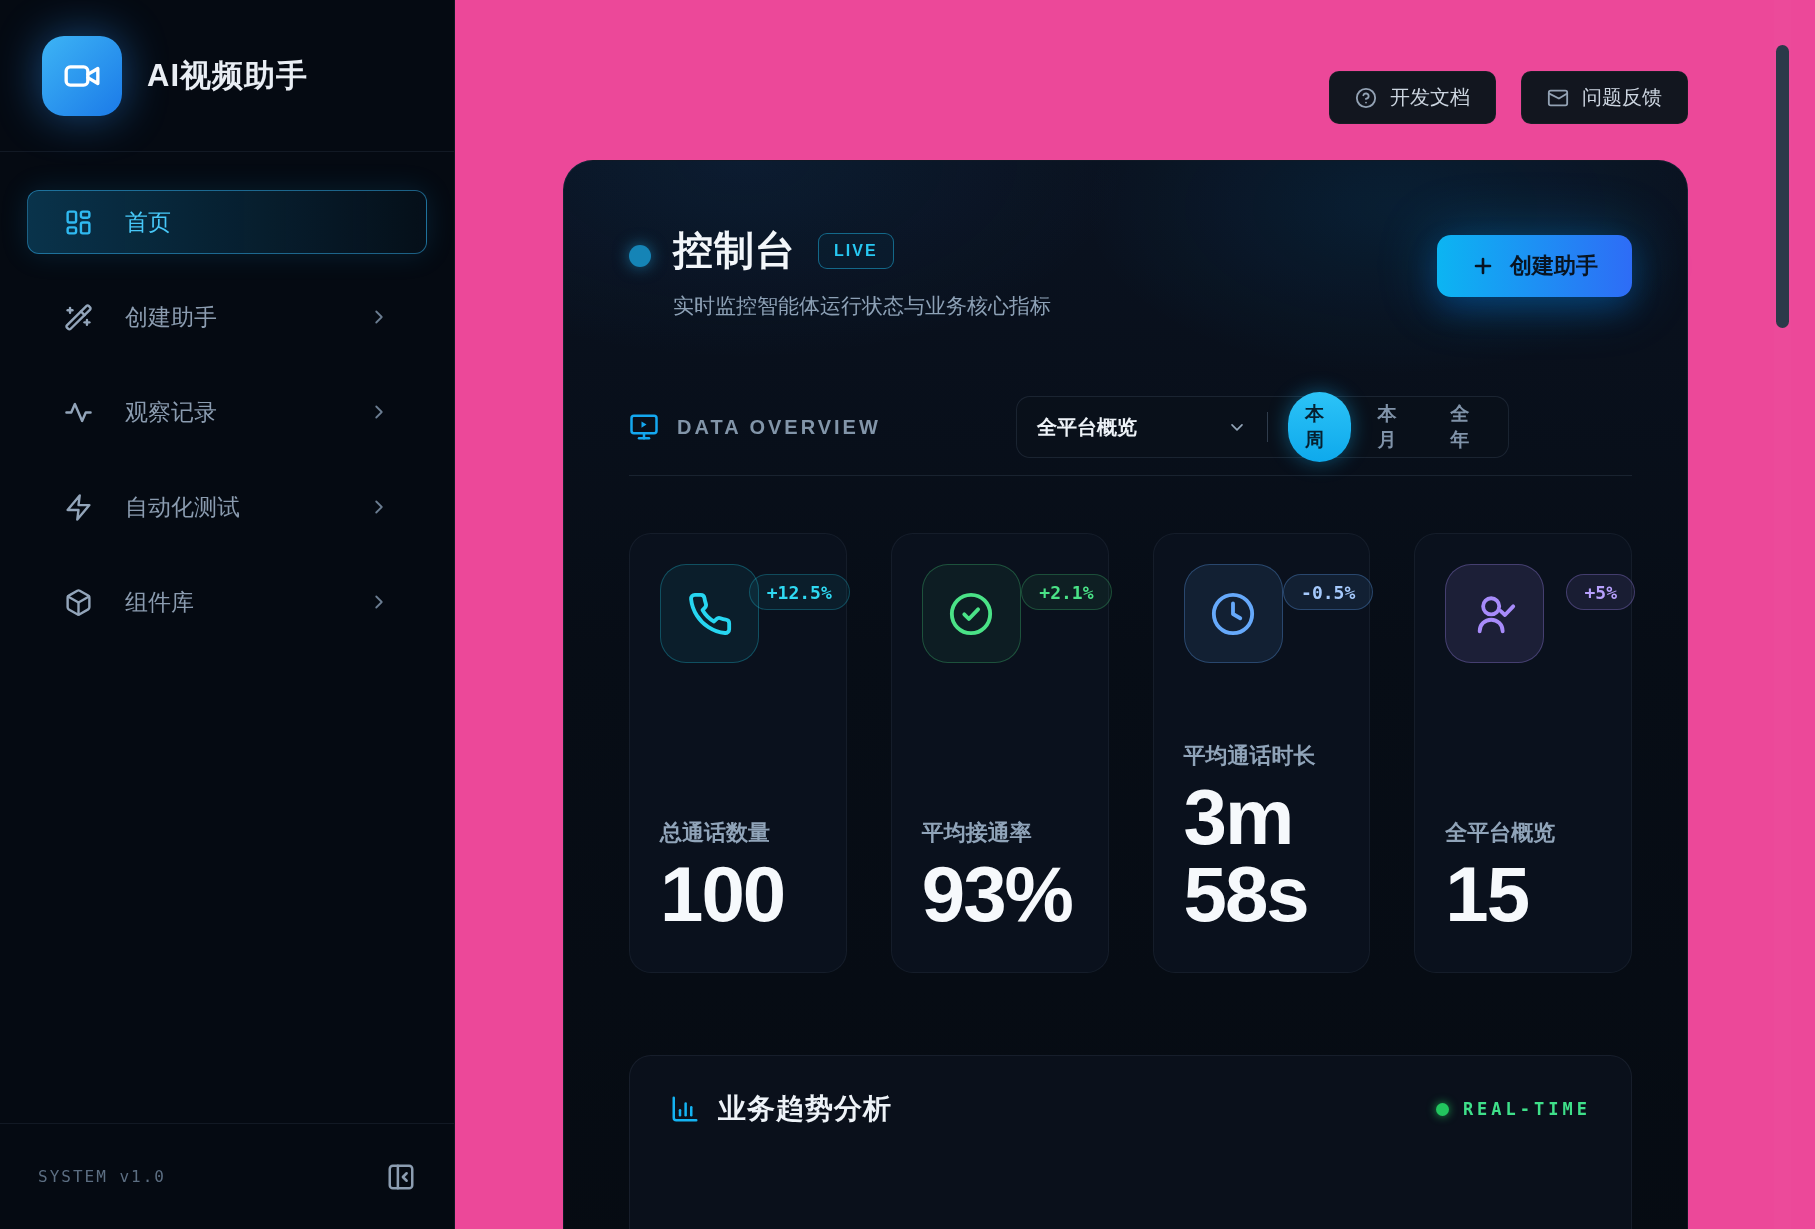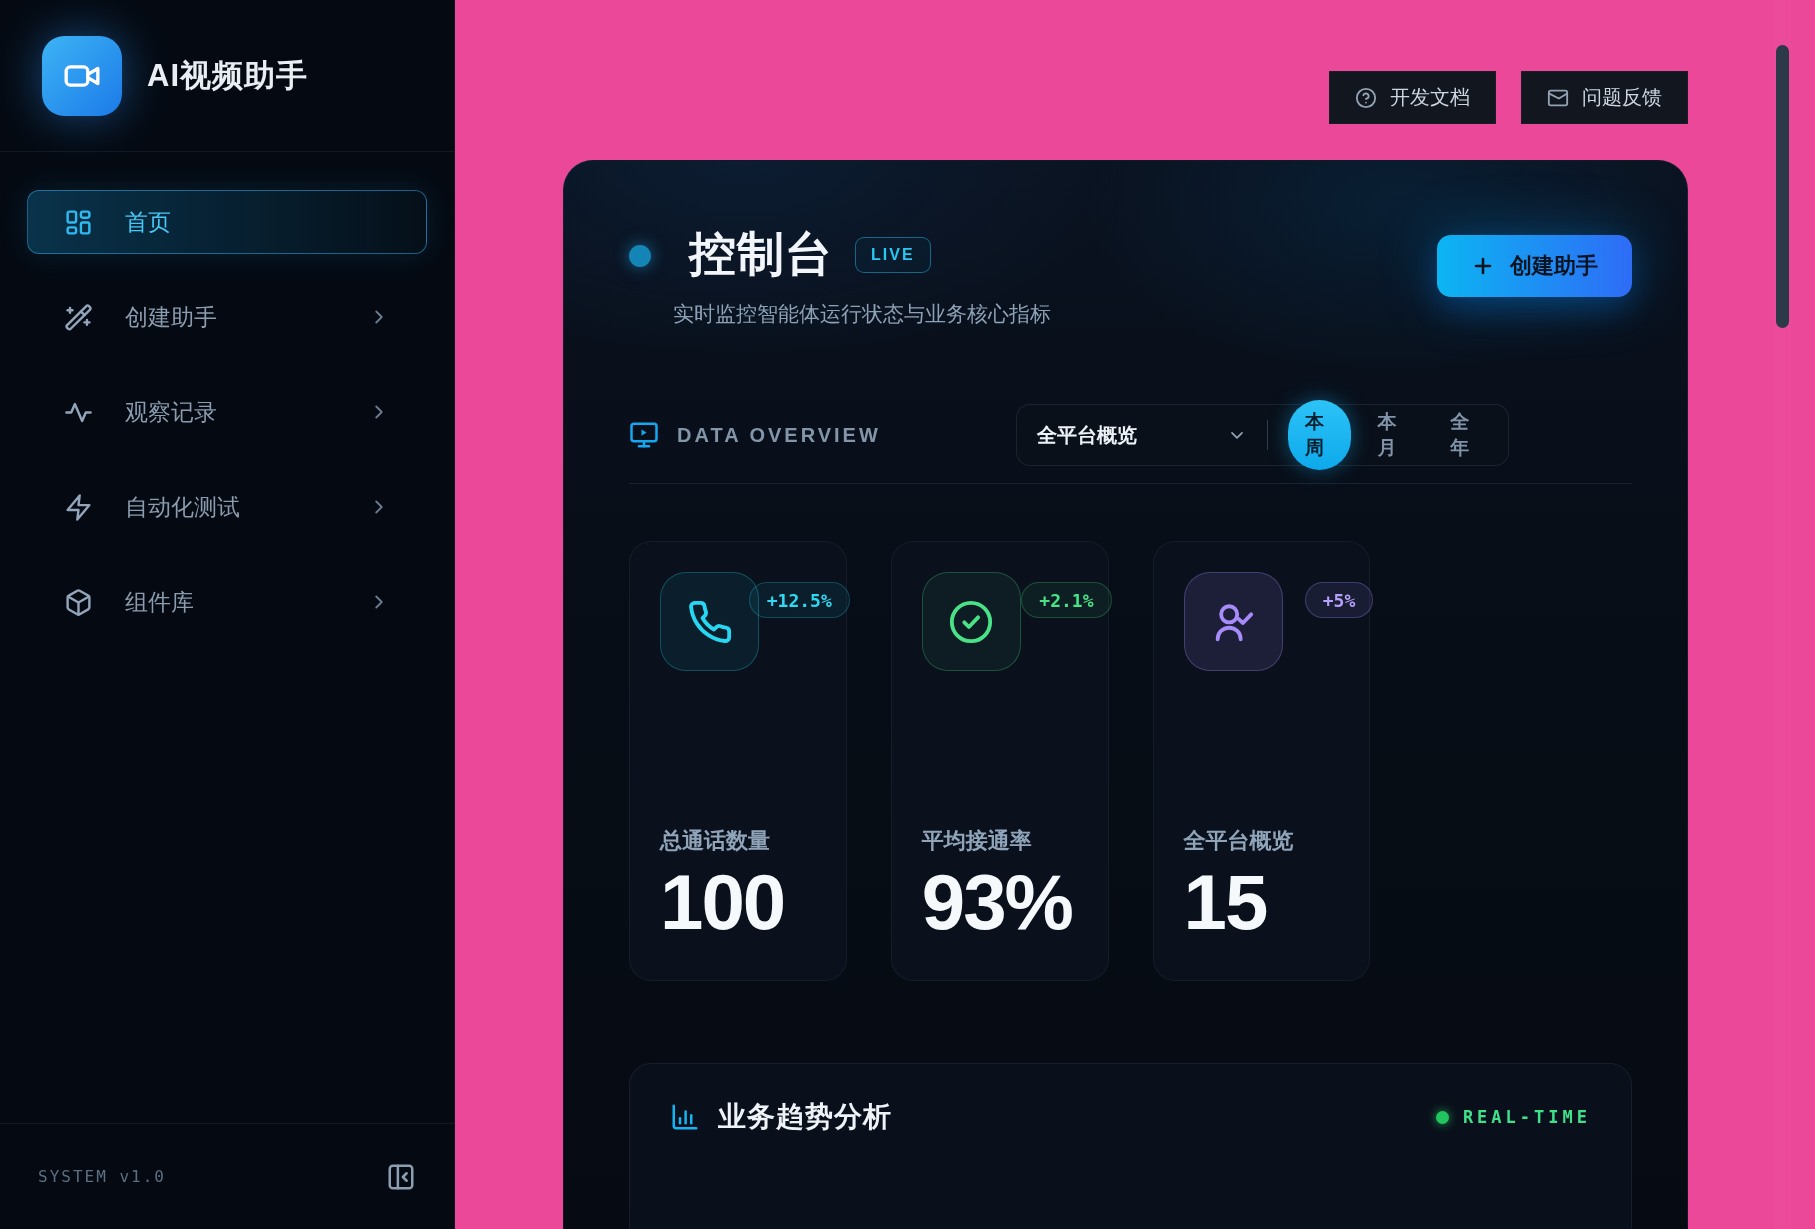--- a/index.html
+++ b/index.html
@@ -52,21 +52,21 @@
     font-family:"DejaVu Sans Mono",monospace; font-size:16px;
     color:#5c6e82; letter-spacing:2px;
   }
   .collapse-btn { width:30px; height:30px; color:#8c9db1; background:none; border:none; cursor:pointer; padding:0; }
   .collapse-btn svg { width:30px; height:30px; }
 
   
   .topbar { position:absolute; top:71px; right:127px; display:flex; gap:25px; }
   .top-btn {
     height:53px; padding:8px 25px; display:flex; align-items:center; gap:13px;
-    background:#12161f; border:1px solid rgba(255,255,255,.03); border-radius:0;
+    background:#12161f; border:1px solid rgba(255,255,255,.03); border-radius:10px;
     color:#ccd5e0; font-size:20px; cursor:pointer; font-family:inherit;
   }
   .top-btn svg { width:22px; height:22px; color:#93a2b4; }
 
   
   .panel {
     position:absolute; left:563px; top:160px; width:1125px; height:1160px;
     border:1px solid rgba(120,160,210,.10); border-radius:30px;
     background:
       radial-gradient(620px 320px at 16% 0%, rgba(28,118,198,.10), transparent 62%),
@@ -74,21 +74,21 @@
       linear-gradient(180deg,#0a1220 0%,#070d16 42%,#060b12 100%);
     padding:62px 55px 0 65px;
   }
   .panel-head { display:flex; justify-content:space-between; align-items:flex-start; }
   .head-left { display:flex; gap:22px; }
   .dot {
     width:22px; height:22px; border-radius:50%; background:#1584b6; margin-top:22px;
     box-shadow:0 0 16px rgba(30,140,190,.7); flex:none;
   }
   .title-row { display:flex; align-items:center; gap:22px; }
-  .page-title { font-size:47px; font-weight:bold; color:#f2f6fa; letter-spacing:1px;margin-left:16px; }
+  .page-title { font-size:40px; font-weight:bold; color:#f2f6fa; letter-spacing:1px; }
   .live-badge {
     border:1px solid rgba(34,200,250,.45); background:rgba(10,40,60,.35);
     color:#27c8f2; font-size:16px; font-weight:bold; letter-spacing:2px;
     padding:8px 15px; border-radius:9px;
   }
   .subtitle { margin-top:14px; color:#8da1b6; font-size:21px; }
   .create-btn {
     margin-top:12px; height:62px; padding:0 34px; border:none; border-radius:14px; cursor:pointer;
     background:linear-gradient(90deg,#0cb5f2 0%,#2e6cf6 100%);
     color:#081422; font-size:22px; font-weight:bold; font-family:inherit;
@@ -372,20 +372,31 @@
           <svg viewBox="0 0 24 24" fill="none" stroke="currentColor" stroke-width="2" stroke-linecap="round" stroke-linejoin="round">
             <circle cx="12" cy="12" r="10"></circle>
               <path d="m8.5 12.2 2.4 2.4 4.8-5"></path>
           </svg>
         </div>
         <div class="badge">+2.1%</div>
         <div class="card-label">平均接通率</div>
         <div class="card-value">93%</div>
       </div>
 
+      <div class="card c-blue">
+        <div class="icon-box">
+          <svg viewBox="0 0 24 24" fill="none" stroke="currentColor" stroke-width="2" stroke-linecap="round" stroke-linejoin="round">
+            <circle cx="12" cy="12" r="10"></circle>
+              <path d="M12 6.5V12l3.8 2.2"></path>
+          </svg>
+        </div>
+        <div class="badge">-0.5%</div>
+        <div class="card-label">平均通话时长</div>
+        <div class="card-value">3m 58s</div>
+      </div>
 
       <div class="card c-purple">
         <div class="icon-box">
           <svg viewBox="0 0 24 24" fill="none" stroke="currentColor" stroke-width="2" stroke-linecap="round" stroke-linejoin="round">
             <circle cx="10" cy="8" r="4.2"></circle>
               <path d="M4 21c0-3.5 2.7-6 6-6s6 2.5 6 6"></path>
               <path d="m15 10.5 2.2 2L21.5 8"></path>
           </svg>
         </div>
         <div class="badge">+5%</div>

